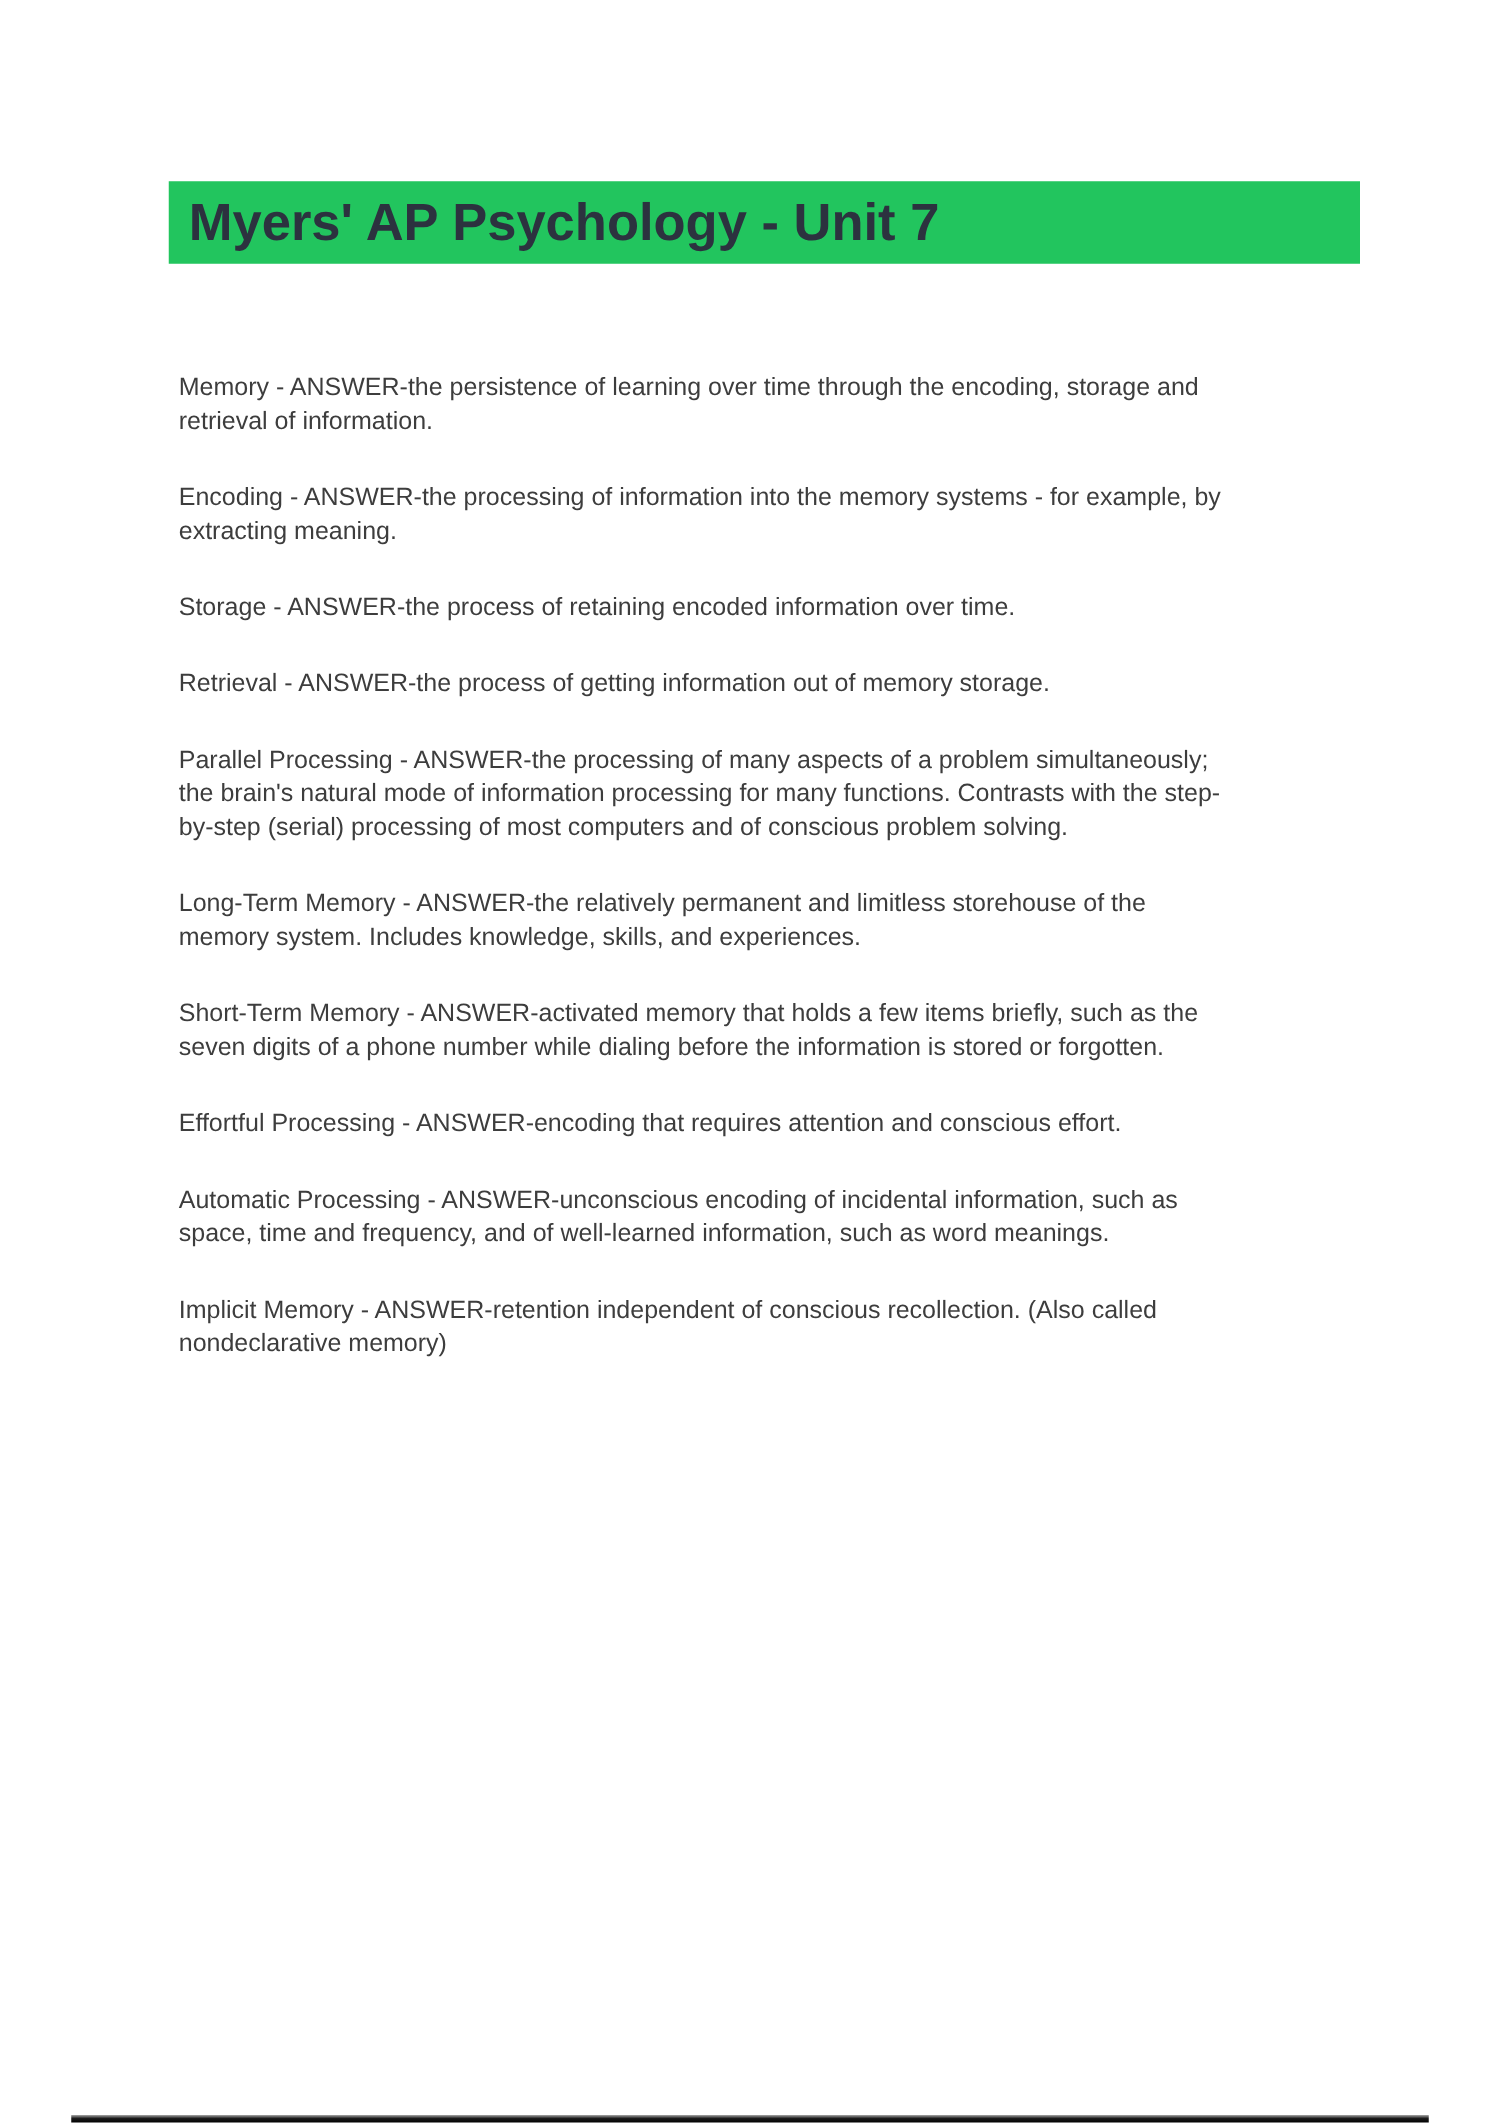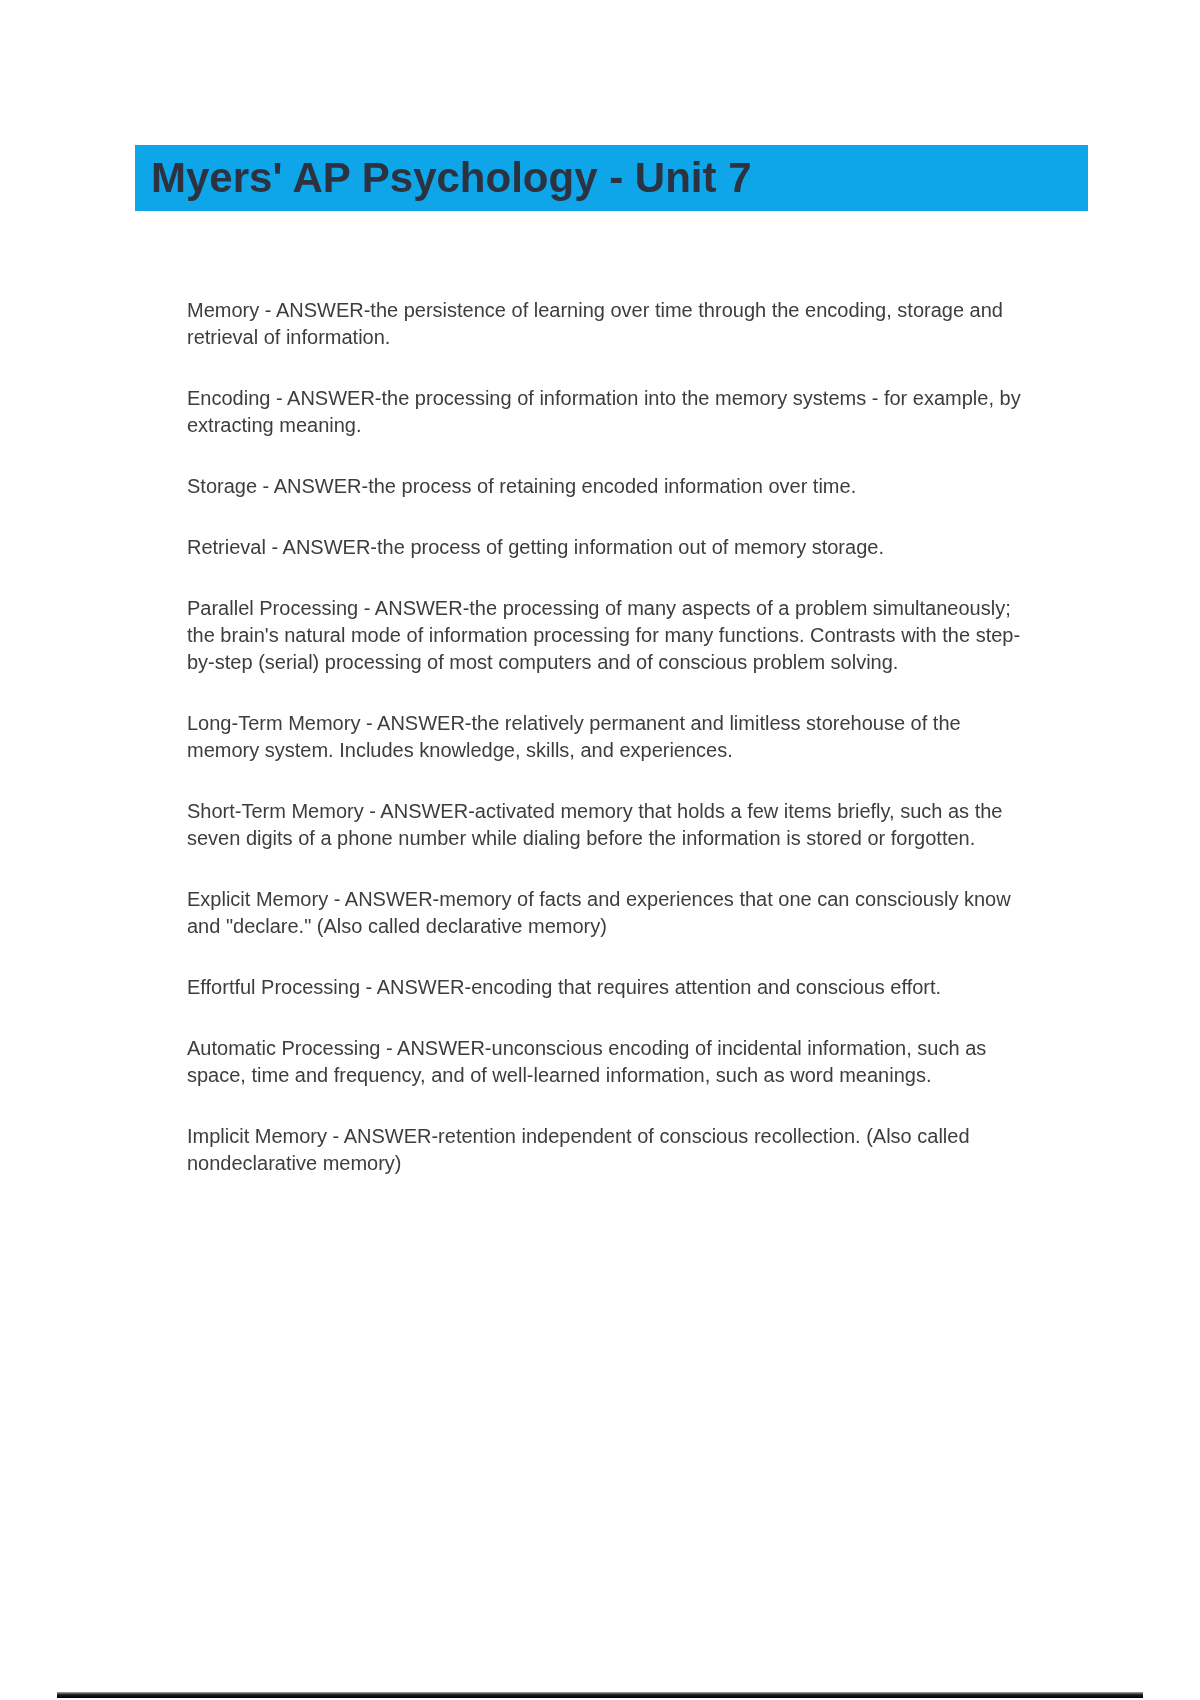--- a/index.html
+++ b/index.html
@@ -14,37 +14,36 @@
     background: #ffffff;
     overflow: hidden;
     font-family: "Liberation Sans", sans-serif;
   }
   .title-banner {
     position: absolute;
     left: 135px;
     top: 145px;
     width: 953px;
     height: 66px;
-    background: #0ea5e9;
+    background: #22c55e;
   }
   .page-title {
     margin: 0;
     padding-left: 16px;
     font-size: 42px;
     font-weight: bold;
     line-height: 66px;
     color: #2c323f;
     white-space: pre;
   }
   .content {
     position: absolute;
     left: 143px;
     top: 297px;
     width: 990px;
-    margin-left: 44px;
   }
   .content p {
     margin: 0 0 34px 0;
     font-size: 20px;
     line-height: 27px;
     color: #3d3d3d;
     white-space: pre; 
   }
   .next-page-edge {
     position: absolute;
@@ -71,22 +70,20 @@
 extracting meaning.</p>
     <p>Storage - ANSWER-the process of retaining encoded information over time.</p>
     <p>Retrieval - ANSWER-the process of getting information out of memory storage.</p>
     <p>Parallel Processing - ANSWER-the processing of many aspects of a problem simultaneously;
 the brain's natural mode of information processing for many functions. Contrasts with the step-
 by-step (serial) processing of most computers and of conscious problem solving.</p>
     <p>Long-Term Memory - ANSWER-the relatively permanent and limitless storehouse of the
 memory system. Includes knowledge, skills, and experiences.</p>
     <p>Short-Term Memory - ANSWER-activated memory that holds a few items briefly, such as the
 seven digits of a phone number while dialing before the information is stored or forgotten.</p>
-    <p>Explicit Memory - ANSWER-memory of facts and experiences that one can consciously know
-and "declare." (Also called declarative memory)</p>
     <p>Effortful Processing - ANSWER-encoding that requires attention and conscious effort.</p>
     <p>Automatic Processing - ANSWER-unconscious encoding of incidental information, such as
 space, time and frequency, and of well-learned information, such as word meanings.</p>
     <p>Implicit Memory - ANSWER-retention independent of conscious recollection. (Also called
 nondeclarative memory)</p>
   </div>
 
   <div class="next-page-edge"></div>
 
 </div>

